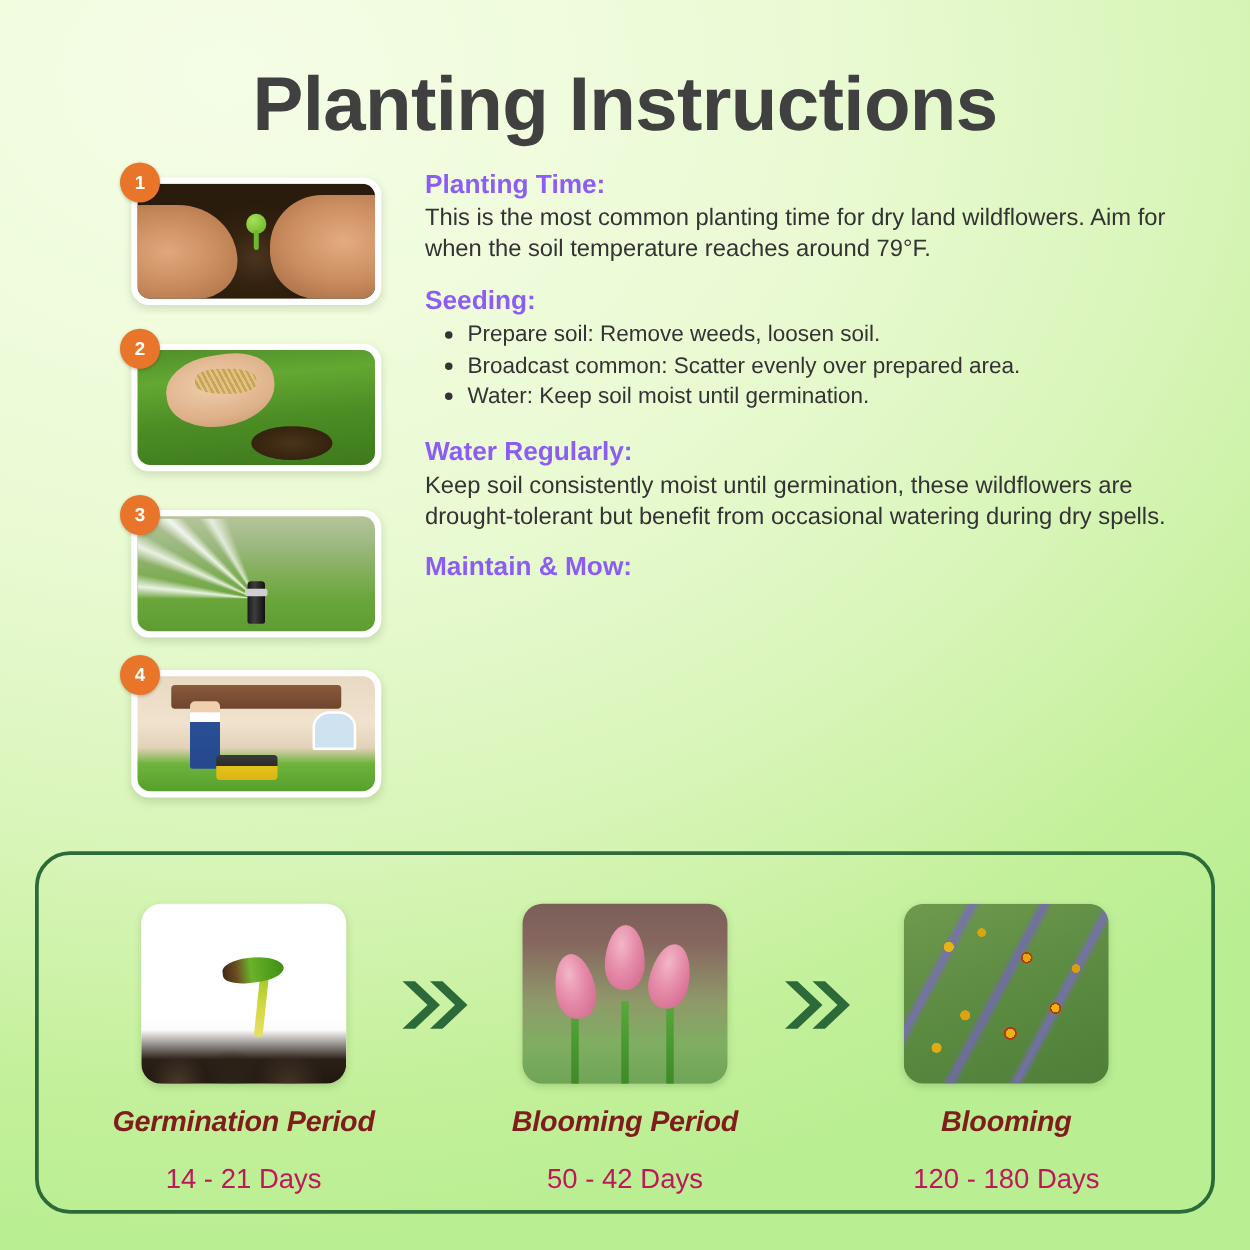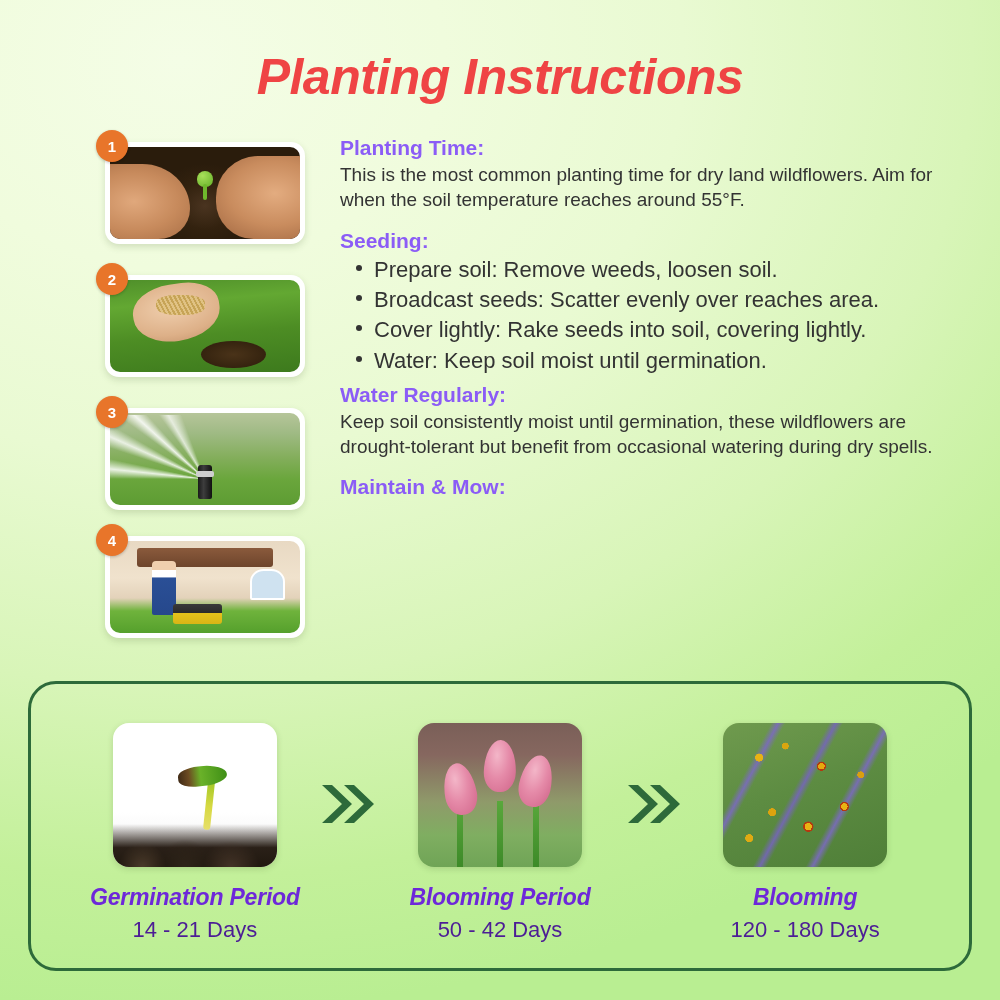--- a/index.html
+++ b/index.html
@@ -18,25 +18,24 @@
       radial-gradient(120% 95% at 18% 6%, #f4fde6 0%, #f0fcdd 22%, #e9fad2 42%, #d8f5b8 66%, #c3f09a 86%, #b9ee92 100%);
   }
 
   
   .page-title {
     position: absolute;
     top: 48px;
     left: 0;
     width: 1000px;
     text-align: center;
-    font-size: 50px;
+    font-size: 61px;
     font-weight: 700;
-    font-style: italic;
     letter-spacing: -0.5px;
-    color: #ef4444;
+    color: #404040;
   }
 
   
   .steps-area {
     position: absolute;
     top: 136px;
     left: 0;
     width: 1000px;
     height: 520px;
   }
@@ -222,36 +221,36 @@
     color: #333333;
   }
   ul.bullets {
     list-style: none;
     margin: 1px 0 0 0;
     padding: 0 0 0 8px;
   }
   ul.bullets li {
     position: relative;
     padding-left: 26px;
-    font-size: 22px;
+    font-size: 18px;
     line-height: 1.37;
     color: #333333;
   }
   ul.bullets li::before {
     content: "";
     position: absolute;
     left: 8px;
     top: 10px;
     width: 6px;
     height: 6px;
     border-radius: 50%;
     background: #333333;
   }
   #blk-0 { margin-bottom: 17px; }
-  #blk-1 { margin-bottom: 7px; }
+  #blk-1 { margin-bottom: 21px; }
   #blk-2 { margin-bottom: 16px; }
 
   
   .timeline-panel {
     position: absolute;
     left: 28px;
     top: 681px;
     width: 944px;
     height: 290px;
     border: 3px solid #2d6a3a;
@@ -281,27 +280,27 @@
     border-radius: 16px;
     overflow: hidden;
     position: relative;
     box-shadow: 0 2px 6px rgba(50,80,30,0.18);
   }
   .stage-label {
     margin-top: 17px;
     font-size: 23px;
     font-weight: 700;
     font-style: italic;
-    color: #6d28d9;
+    color: #7f1d1d;
     letter-spacing: -0.2px;
   }
   .stage-value {
-    margin-top: 6px;
+    margin-top: 19px;
     font-size: 22px;
-    color: #4c1d95;
+    color: #be185d;
   }
 
   .arrow-wrap {
     width: 70px;
     display: flex;
     align-items: center;
     justify-content: center;
     padding-top: 58px;
   }
 
@@ -407,29 +406,28 @@
         <div class="mower-body"></div>
       </div>
     </div>
 
   </div>
 
   <div class="text-column">
 
     <div class="block" id="blk-0">
       <div class="block-heading">Planting Time:</div>
-      <div class="block-body">This is the most common planting time for dry land wildflowers. Aim for when the soil temperature reaches around 55°F.</div>
+      <div class="block-body">This is the most common planting time for dry land wildflowers. Aim for when the soil temperature reaches around 79°F.</div>
     </div>
 
     <div class="block" id="blk-1">
       <div class="block-heading">Seeding:</div>
       <ul class="bullets">
         <li>Prepare soil: Remove weeds, loosen soil.</li>
-        <li>Broadcast seeds: Scatter evenly over reaches area.</li>
-        <li>Cover lightly: Rake seeds into soil, covering lightly.</li>
+        <li>Broadcast common: Scatter evenly over prepared area.</li>
         <li>Water: Keep soil moist until germination.</li>
       </ul>
     </div>
 
     <div class="block" id="blk-2">
       <div class="block-heading">Water Regularly:</div>
       <div class="block-body">Keep soil consistently moist until germination, these wildflowers are drought-tolerant but benefit from occasional watering during dry spells.</div>
     </div>
 
     <div class="block" id="blk-3">

